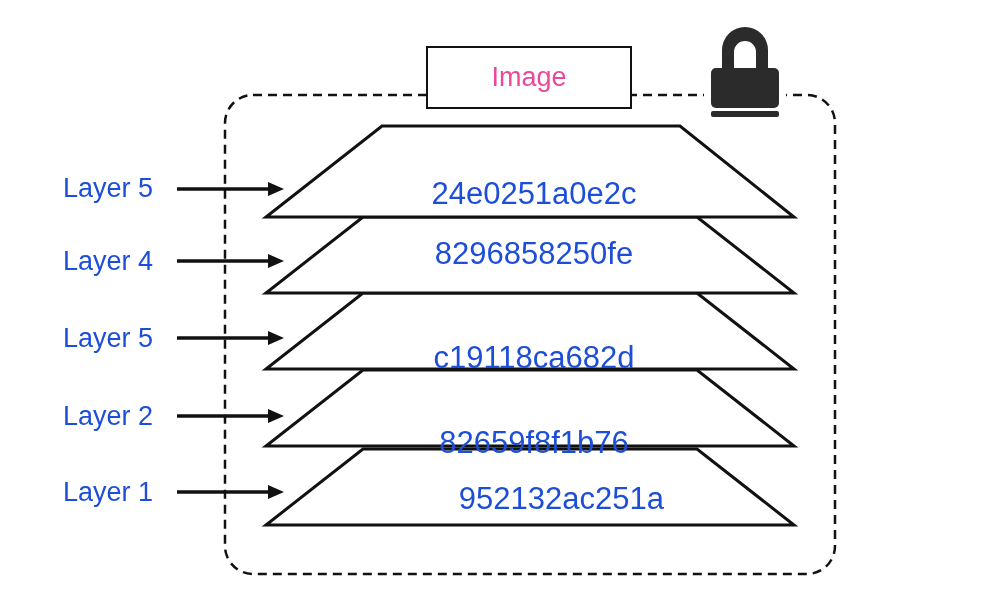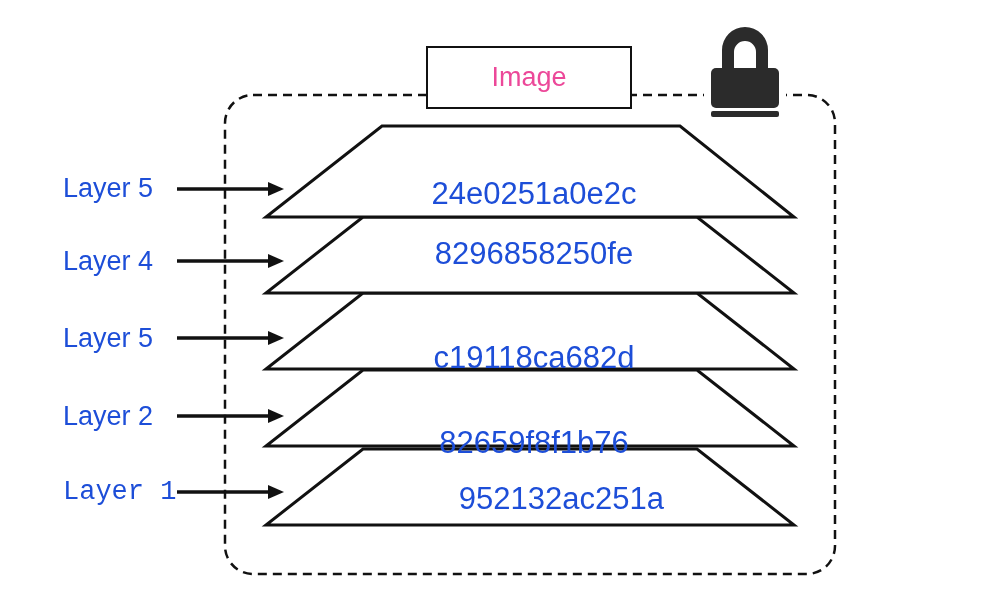--- a/index.html
+++ b/index.html
@@ -71,21 +71,21 @@
   </svg>
 
   <div class="image-box">
     <span class="image-title">Image</span>
   </div>
 
   <div class="label layer-label" style="top:173px;">Layer 5</div>
   <div class="label layer-label" style="top:246px;">Layer 4</div>
   <div class="label layer-label" style="top:323px;">Layer 5</div>
   <div class="label layer-label" style="top:401px;">Layer 2</div>
-  <div class="label layer-label" style="top:477px;font-family:Liberation Mono, monospace;">Layer 1</div>
+  <div class="label layer-label" style="top:477px;">Layer 1</div>
 
   <div class="label hash-label" style="top:180px;">24e0251a0e2c</div>
   <div class="label hash-label" style="top:240px;">8296858250fe</div>
   <div class="label hash-label" style="top:344px;">c19118ca682d</div>
   <div class="label hash-label" style="top:409px;margin-top:20px;">82659f8f1b76</div>
   <div class="label hash-label" style="top:485px;text-align:right;">952132ac251a</div>
 
 </div>
 
 </body></html>

